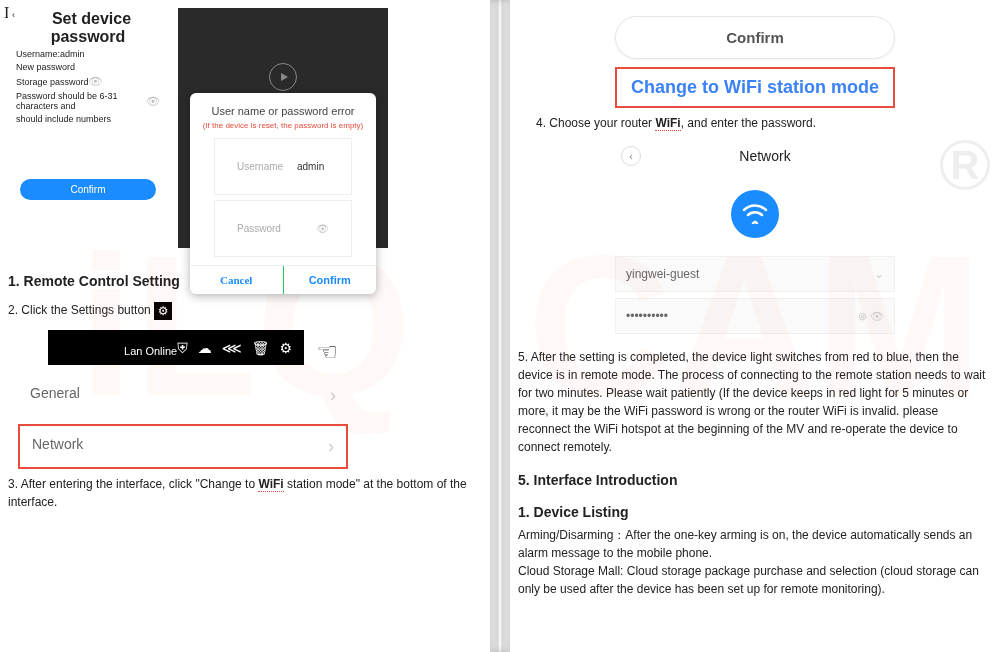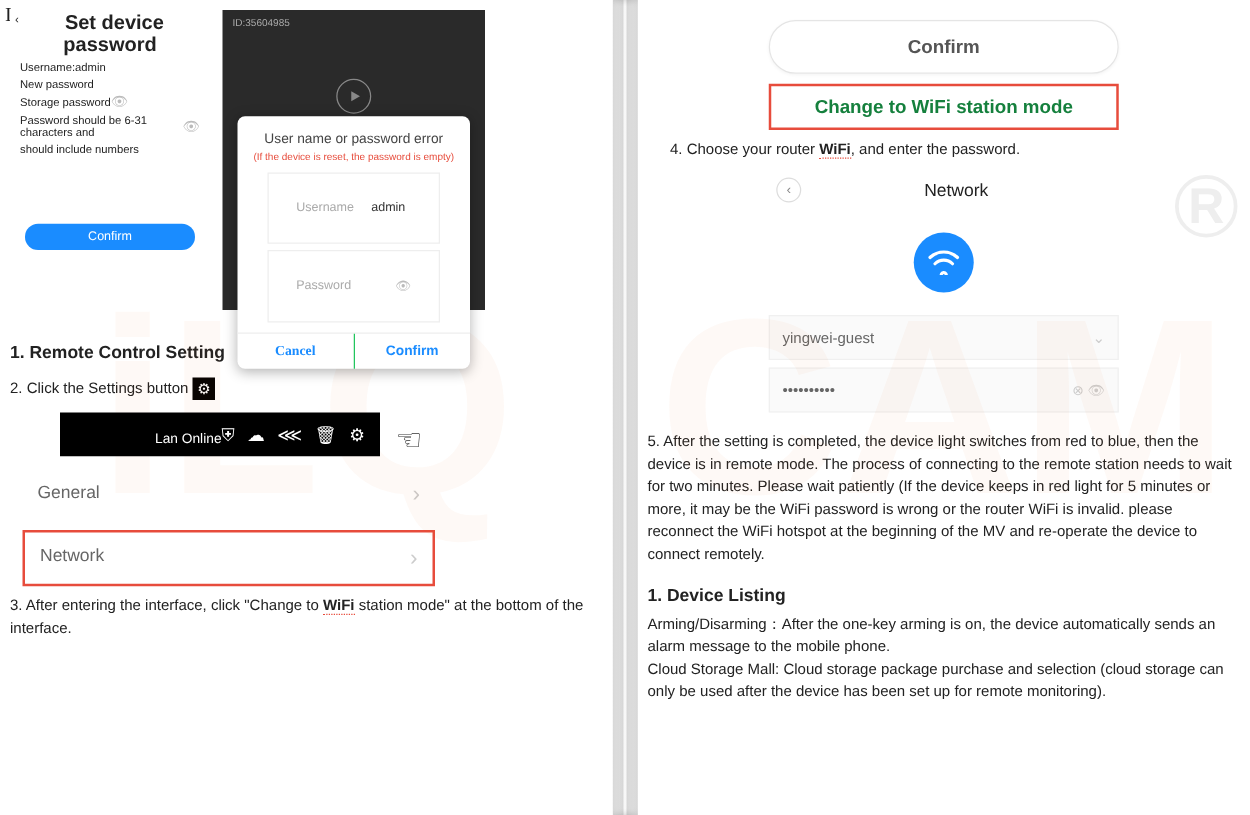--- a/index.html
+++ b/index.html
@@ -97,21 +97,21 @@
   
   
   .pill-btn {
     border:1px solid #e5e5e5; border-radius:24px; padding:12px;
     text-align:center; font-size:15px; font-weight:bold; color:#555;
     width:280px; margin:8px auto;
     box-shadow: 0 1px 3px rgba(0,0,0,.05);
   }
   .red-box {
     border:2px solid #e74c3c; width:280px; margin:4px auto;
-    text-align:center; padding:8px; color:#15803d; font-size:15px; font-weight:bold;
+    text-align:center; padding:8px; color:#3b82f6; font-size:18px; font-weight:bold;
   }
   .net-screen { width:280px; margin:8px auto; }
   .net-top { display:flex; align-items:center; padding:6px;}
   .net-back { width:20px;height:20px;border:1px solid #ddd;border-radius:50%;text-align:center;line-height:18px;font-size:11px;color:#888;}
   .net-title { flex:1; text-align:center; font-size:14px;}
   .wifi-circle {
     width:48px;height:48px;background:#1a8cff;border-radius:50%;
     margin:18px auto; display:flex;align-items:center;justify-content:center;
     color:#fff; font-size:22px;
   }
@@ -163,21 +163,20 @@
               <span class="eye">👁</span>
             </div>
           <div>
               <span>should include numbers</span>
             </div>
         </div>
         <div class="confirm-btn">Confirm</div>
       </div>
 
       <div class="phone-b">
-        <div class="pb-top">ID:35604985</div>
         <div class="play-circle"></div>
         <div class="dialog">
           <div class="dtitle">User name or password error</div>
           <div class="dred">(If the device is reset, the password is empty)</div>
           <div class="d-field">
             <span class="lbl">Username</span>
             <span class="val">admin</span>
           </div>
           <div class="d-field">
             <span class="lbl">Password</span>
@@ -254,17 +253,18 @@
         <span style="color:#ccc;">⌄</span>
       </div>
       <div class="net-field">
         <span>••••••••••</span>
         <span style="color:#ccc;font-size:11px;">⊗ 👁</span>
       </div>
     </div>
 
     <div class="body-text" style="margin-top:14px;">5. After the setting is completed, the device light switches from red to blue, then the device is in remote mode. The process of connecting to the remote station needs to wait for two minutes. Please wait patiently (If the device keeps in red light for 5 minutes or more, it may be the WiFi password is wrong or the router WiFi is invalid. please reconnect the WiFi hotspot at the beginning of the MV and re-operate the device to connect remotely.</div>
 
+    <div class="sub-h">5. Interface Introduction</div>
     <div class="sub-h">1. Device Listing</div>
     <div class="body-text" style="white-space:pre-line;">Arming/Disarming：After the one-key arming is on, the device automatically sends an alarm message to the mobile phone.
 Cloud Storage Mall: Cloud storage package purchase and selection (cloud storage can only be used after the device has been set up for remote monitoring).</div>
   </div>
 </div>
 
 </body></html>

